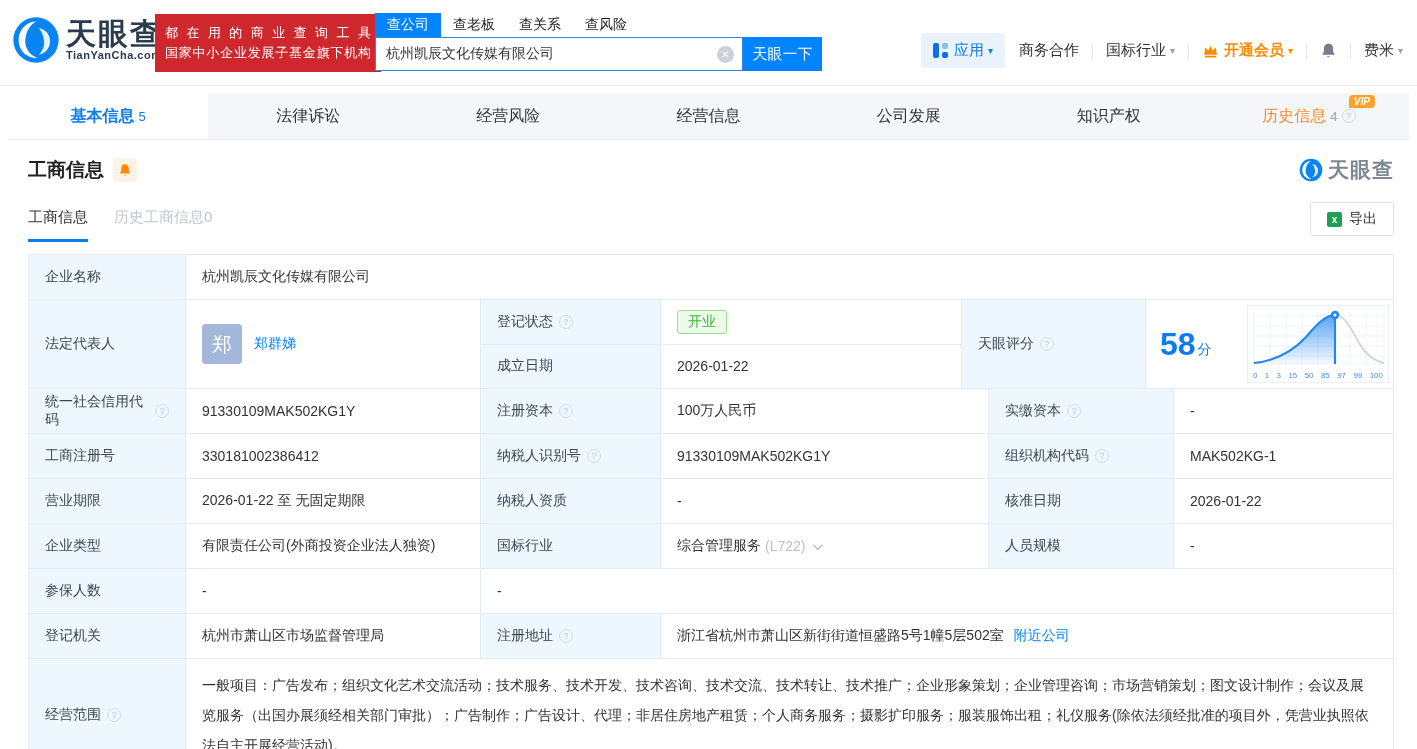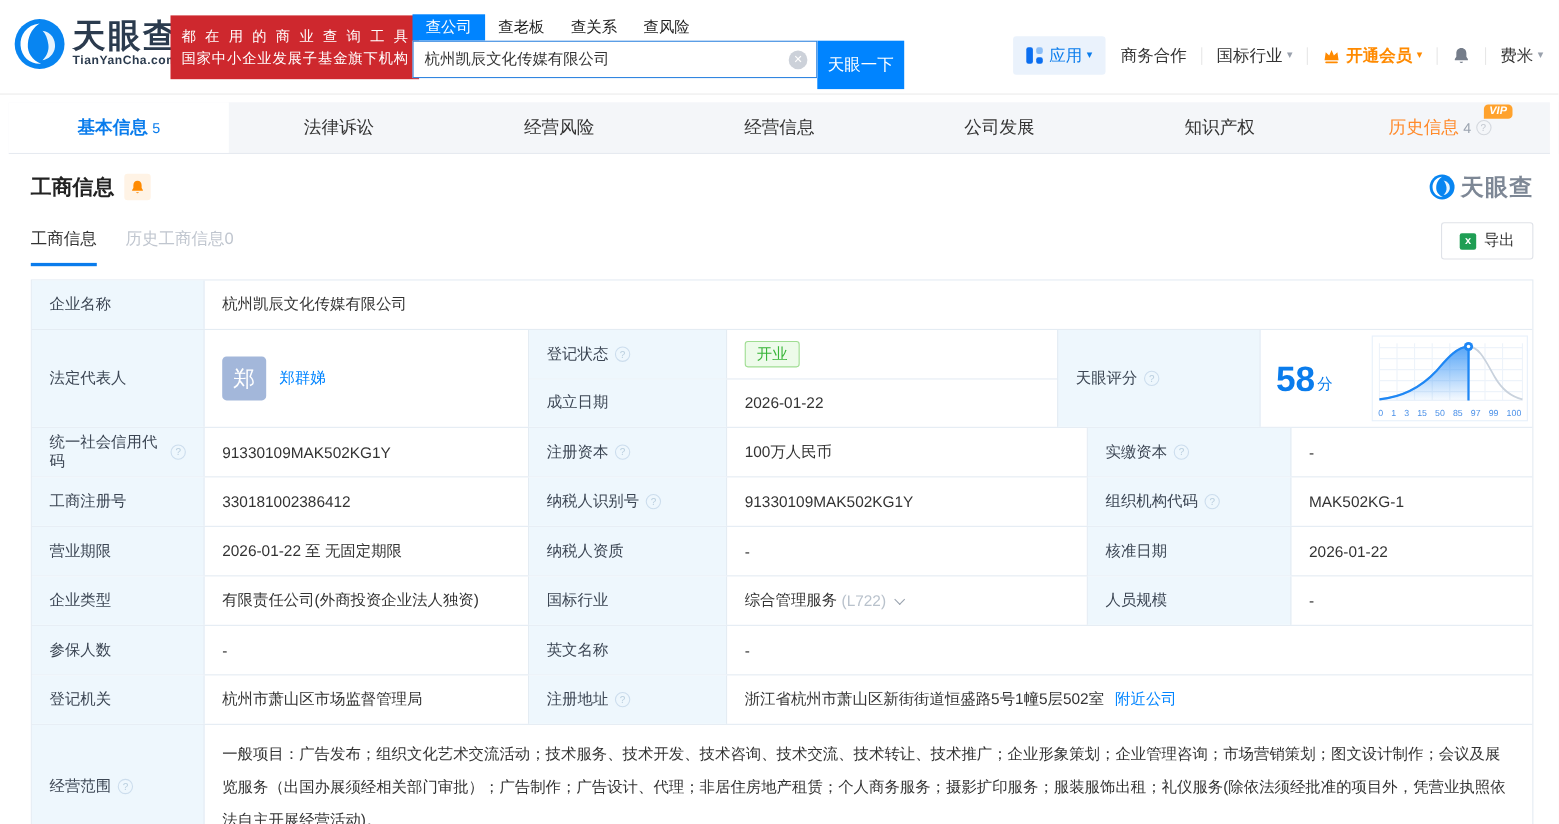--- a/index.html
+++ b/index.html
@@ -23,21 +23,21 @@
   .stabs { display:flex; align-items:flex-end; height:25px; }
   .stab { font-size:14px; color:#222; padding:3px 12px; cursor:pointer; }
   .stab.on { background:#0084ff; color:#fff; }
   .sbar { display:flex; height:34px; margin-top:0; }
   .sinput { position:relative; width:368px; height:34px; border:1px solid #3286e0; background:#fff;
     display:flex; align-items:center; }
   .sinput input { border:none; outline:none; flex:1; font-size:14px; color:#333; padding:0 30px 0 10px;
     font-family:inherit; background:transparent; }
   .clear { position:absolute; right:8px; width:17px; height:17px; border-radius:50%; background:#ccd1d9;
     color:#fff; font-size:10px; display:flex; align-items:center; justify-content:center; cursor:pointer; }
-  .sbtn { width:79px; height:44px; background:#0084ff; color:#fff; font-size:15px; border:none;
+  .sbtn { width:79px; height:34px; background:#0084ff; color:#fff; font-size:15px; border:none;
     cursor:pointer; font-family:inherit; }
 
   .topnav { position:absolute; right:14px; top:33px; display:flex; align-items:center; font-size:15px; }
   .tn-sep { width:1px; height:16px; background:#e7e7e7; margin:0 13px; }
   .apps { display:flex; align-items:center; background:#eaf2fc; border-radius:3px; padding:8px 12px;
     color:#0a7cec; cursor:pointer; margin-right:14px; }
   .grid-ic { position:relative; width:15px; height:15px; margin-right:6px; }
   .grid-ic i { position:absolute; border-radius:2px; }
   .gi1 { left:0; top:0; width:6px; height:15px; background:#0b6ef0; }
   .gi2 { right:0; top:0; width:6px; height:6px; background:#8abdf7; }
@@ -379,21 +379,20 @@
           <span class="ind-code">(L722)</span>
           <span class="chev"></span>
         </div>
         <div class="td lbl c5">人员规模</div>
         <div class="td c6">-</div>
       </div>
 
       <div class="trow">
         <div class="td lbl c1">参保人数</div>
         <div class="td c2">-</div>
-        <div class="td lbl c3">英文名称</div>
         <div class="td c6">-</div>
       </div>
 
       <div class="trow">
         <div class="td lbl c1">登记机关</div>
         <div class="td c2">杭州市萧山区市场监督管理局</div>
         <div class="td lbl c3">
           <span>注册地址</span>
           <span class="help">?</span>
         </div>

